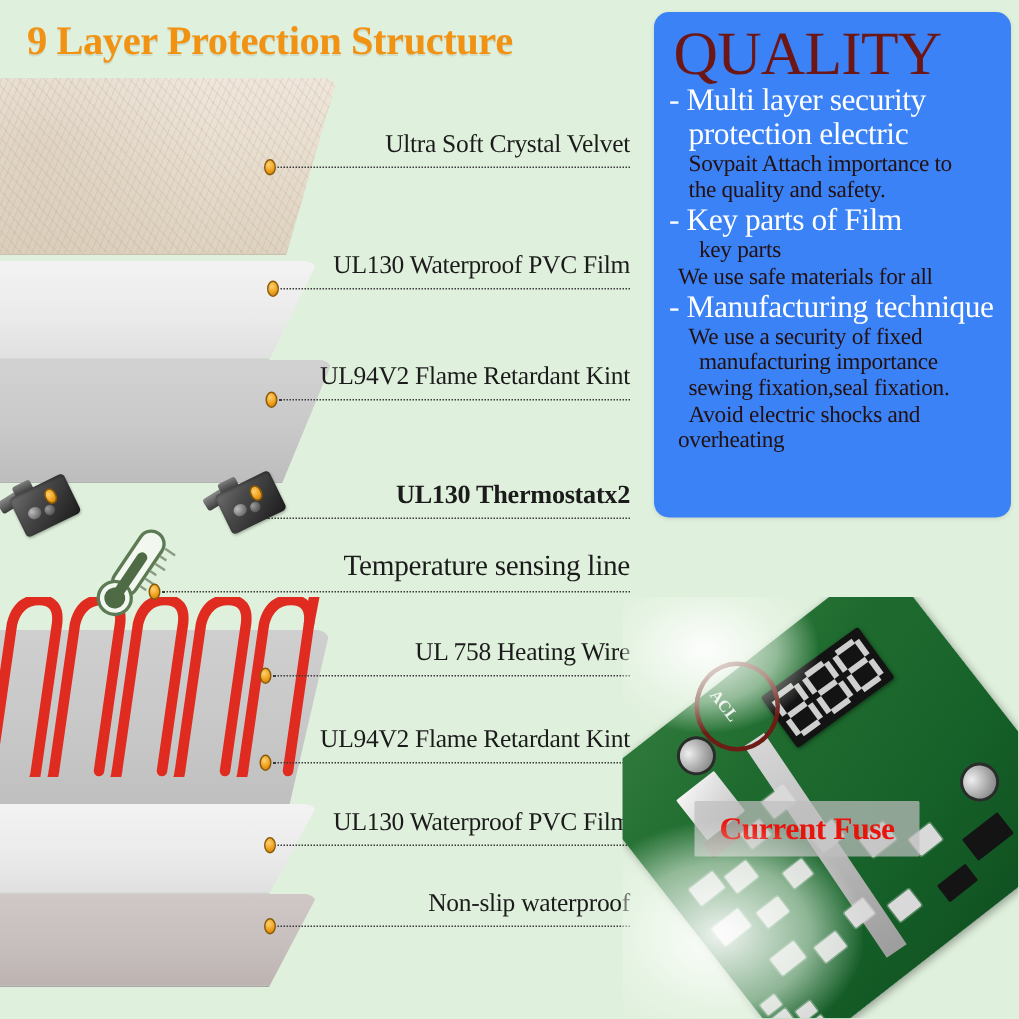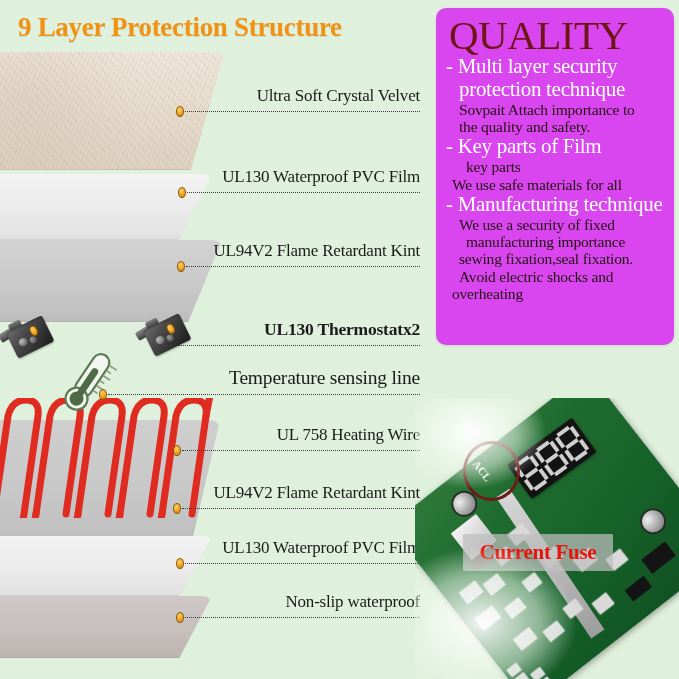--- a/index.html
+++ b/index.html
@@ -106,21 +106,21 @@
 
   
   .thermo { position:absolute; }
 
   
   .wire { position:absolute; }
 
   
   .panel {
     position:absolute;
-    background:#d946ef;
+    background:#3b82f6;
     border-radius:10px;
     padding:6px 10px 10px 10px;
     box-shadow:0 1px 3px rgba(0,0,0,.10);
   }
   .panel h1 {
     font-size:41px; font-weight:normal; color:#6d1616;
     line-height:0.95; letter-spacing:-0.5px; margin:2px 0 1px 3px;
   }
   .panel .hd {
     font-size:21px; color:#ffffff; line-height:1.04;
@@ -314,21 +314,21 @@
     <div class="leader" style="left:9px;width:235px;"></div>
     <div class="lbl">Non-slip waterproof</div>
   </div>
 
   <div class="panel" style="left:436px;top:8px;width:238px;height:337px;">
     <h1>QUALITY</h1>
 
     <div>
       <div class="hd">- Multi layer security</div>
       <div class="hd">
-          <span class="ind">protection technique</span>
+          <span class="ind">protection electric</span>
         </div>
       <div class="sub">Sovpait Attach importance to</div>
       <div class="sub">the quality and safety.</div>
     </div>
 
     <div>
       <div class="hd">- Key parts of Film</div>
       <div class="sub i2">key parts</div>
       <div class="sub i0">We use safe materials for all</div>
     </div>

